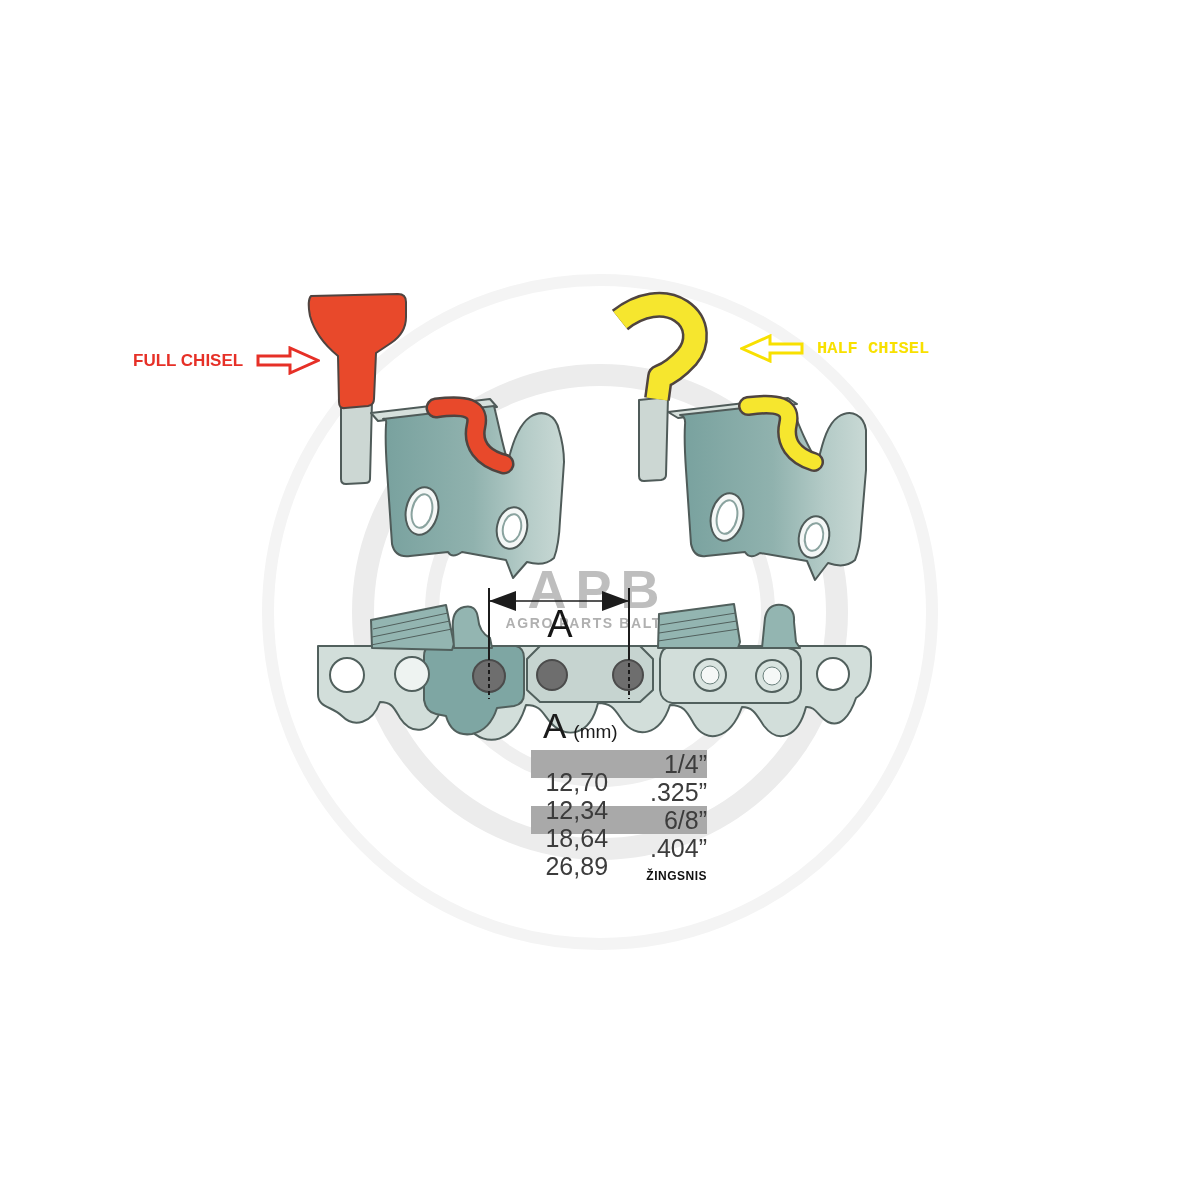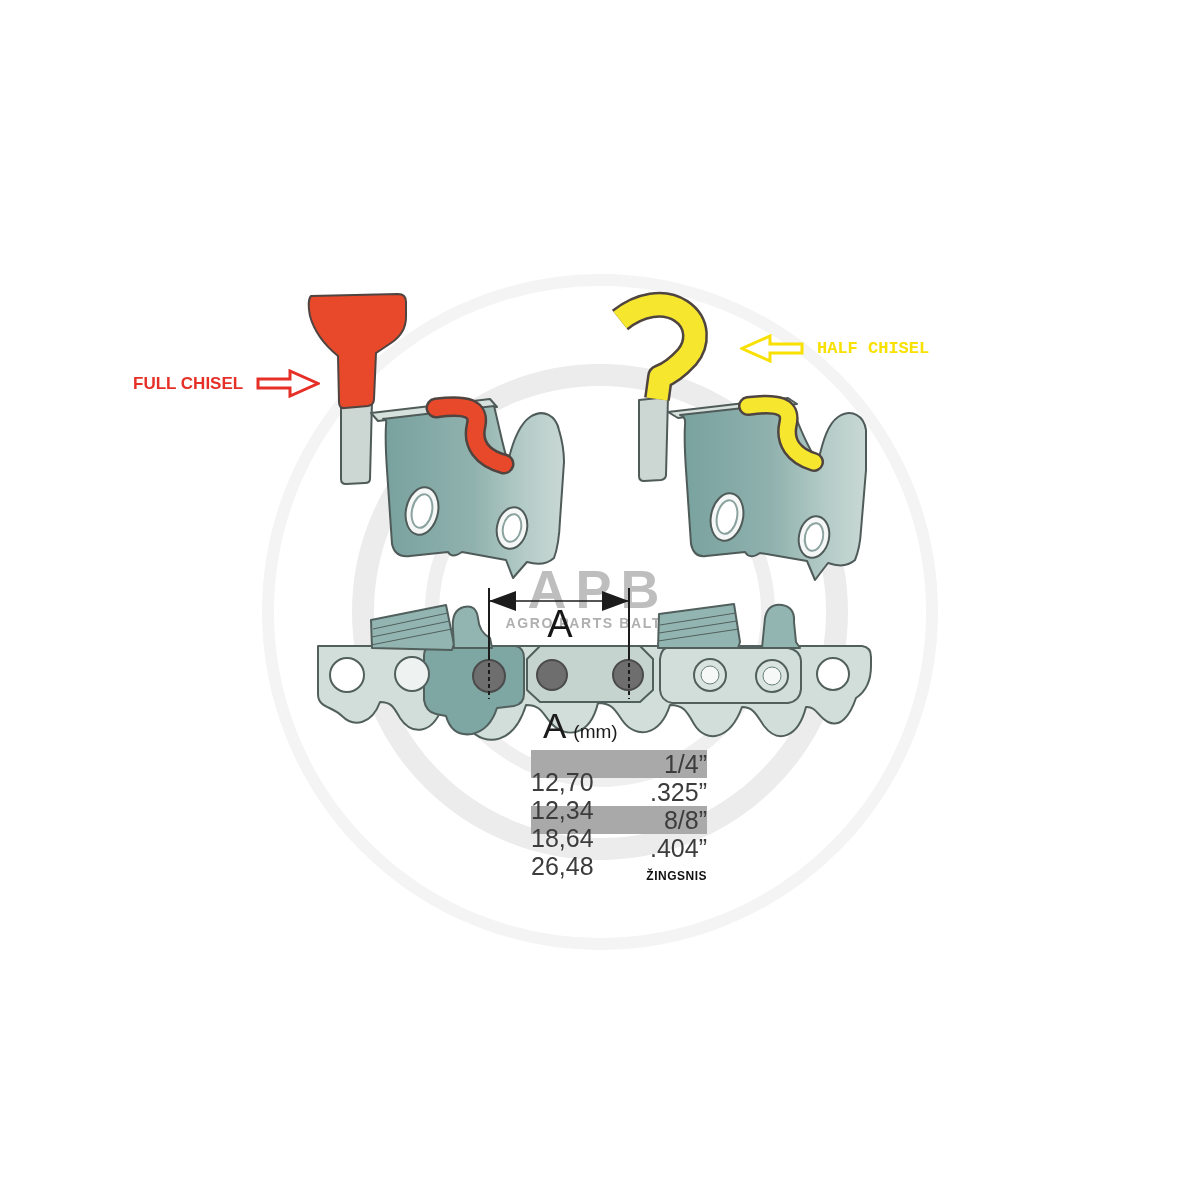--- a/index.html
+++ b/index.html
@@ -5,31 +5,31 @@
   html,body{margin:0;padding:0;background:#fff;}
   .stage{position:relative;width:1188px;height:1188px;background:#fff;overflow:hidden;
          font-family:"Liberation Sans",sans-serif;}
   .art{position:absolute;left:0;top:0;width:1188px;height:1188px;}
 
   
   .chisel-label{position:absolute;display:flex;align-items:center;gap:13px;
                 font-weight:bold;font-size:17px;letter-spacing:0;white-space:nowrap;}
   .chisel-label svg{display:block;}
   .chisel-label polygon{fill:#fff;stroke:currentColor;stroke-width:3;stroke-linejoin:miter;}
-  .label-full{left:133px;top:346px;color:#e63027;margin-top:23px;}
+  .label-full{left:133px;top:346px;color:#e63027;}
   .label-half{left:740px;top:334px;color:#f8e000;font-family:Liberation Mono, monospace;}
 
   
   .pitch-header{position:absolute;left:543px;top:706px;display:flex;align-items:baseline;gap:7px;color:#1b1b1b;}
   .pitch-header .hA{font-size:35px;line-height:40px;}
   .pitch-header .hU{font-size:19px;}
   .pitch-table{position:absolute;left:531px;top:750px;width:176px;color:#3c3c3c;}
   .pt-row{display:flex;height:28px;align-items:center;font-size:25px;}
   .pt-row.shaded{background:#a9a9a9;}
-  .cell-mm{width:52%;text-align:left;margin-top:36px;}
+  .cell-mm{width:52%;text-align:center;margin-top:36px;}
   .cell-in{width:48%;text-align:right;}
   .pt-footer{margin-top:7px;text-align:right;font-weight:bold;font-size:12px;
              letter-spacing:.5px;color:#101010;}
 
   
   .wm-brand{font-family:"Liberation Sans",sans-serif;font-size:54px;font-weight:bold;
             letter-spacing:9px;fill:#b3b3b3;opacity:.85;}
   .wm-tag{font-family:"Liberation Sans",sans-serif;font-size:14px;font-weight:bold;
           letter-spacing:1.6px;fill:#b0b0b0;}
   .dim-a{font-family:"Liberation Sans",sans-serif;font-size:38px;fill:#161616;}
@@ -174,22 +174,22 @@
     <div class="pt-row shaded">
       <span class="cell-mm">12,70</span>
       <span class="cell-in">1/4”</span>
     </div>
     <div class="pt-row">
       <span class="cell-mm">12,34</span>
       <span class="cell-in">.325”</span>
     </div>
     <div class="pt-row shaded">
       <span class="cell-mm">18,64</span>
-      <span class="cell-in">8/8”</span>
+      <span class="cell-in">6/8”</span>
     </div>
     <div class="pt-row">
-      <span class="cell-mm">26,48</span>
+      <span class="cell-mm">26,89</span>
       <span class="cell-in">.404”</span>
     </div>
     <div class="pt-footer">ŽINGSNIS</div>
   </div>
 
 </div>
 
 </body></html>

